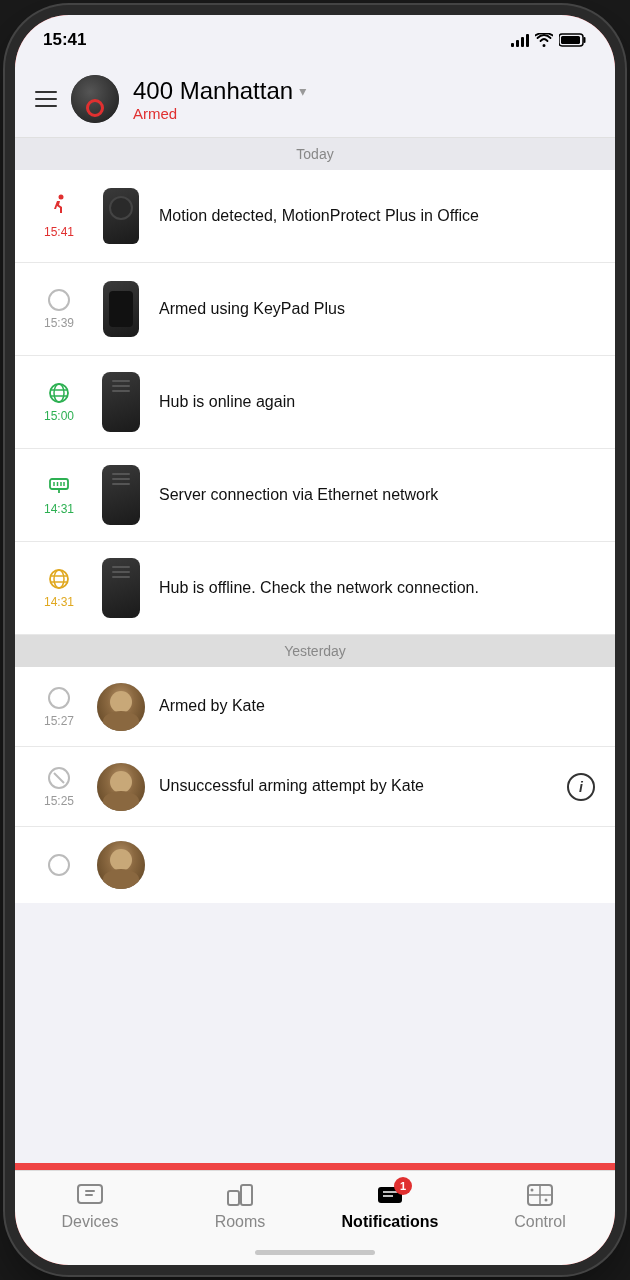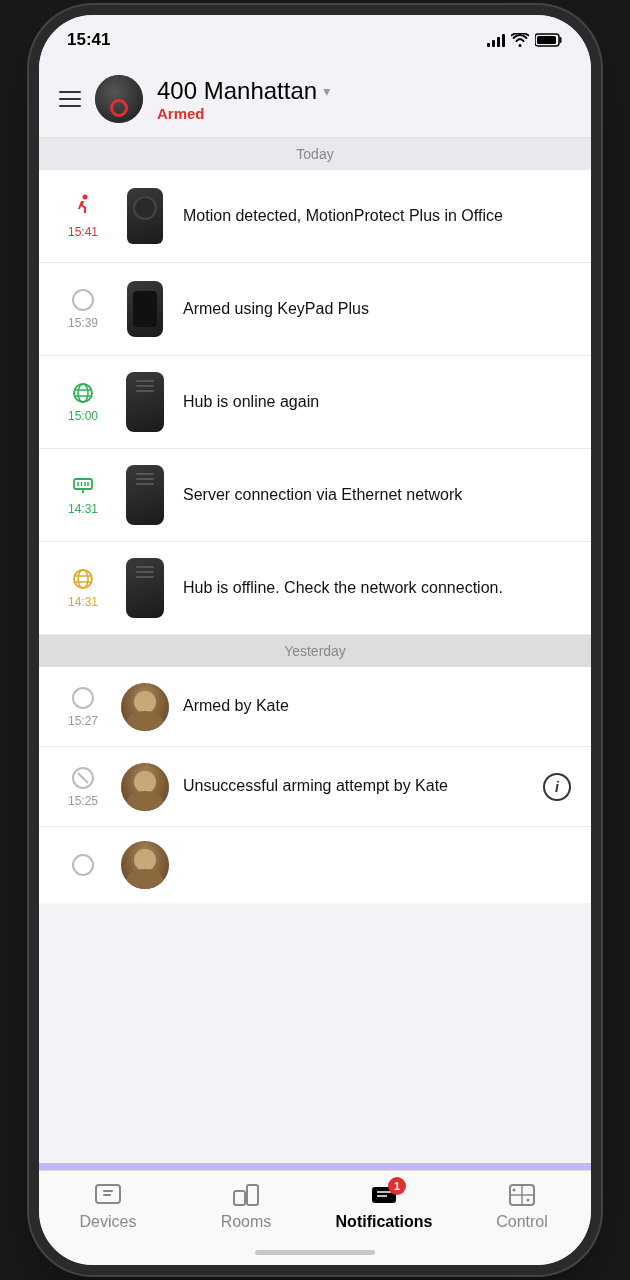--- a/index.html
+++ b/index.html
@@ -9,23 +9,23 @@
       width: 630px;
       min-height: 1280px;
       background: #1a1a1a;
       display: flex;
       justify-content: center;
       align-items: center;
       font-family: -apple-system, BlinkMacSystemFont, 'Helvetica Neue', Arial, sans-serif;
     }
 
     .phone-shell {
-      width: 552px;
+      width: 600px;
       height: 1250px;
-      background: #c4b5fd;
+      background: #ef4444;
       border-radius: 54px;
       overflow: hidden;
       position: relative;
       box-shadow: 0 0 0 10px #2a2a2a, 0 0 0 12px #444, 0 20px 60px rgba(0,0,0,0.6);
     }
 
     
     .status-bar {
       background: #f2f2f7;
       height: 50px;
@@ -117,21 +117,21 @@
       font-size: 24px;
       font-weight: 400;
       color: #000;
     }
     .chevron-down {
       color: #999;
       font-size: 14px;
     }
     .header-status {
       font-size: 15px;
-      font-weight: 700;
+      font-weight: 400;
       color: #e03030;
     }
 
     .section-header {
       background: #e8e8ed;
       padding: 8px 20px;
       font-size: 14px;
       color: #888;
       text-align: center;
     }

